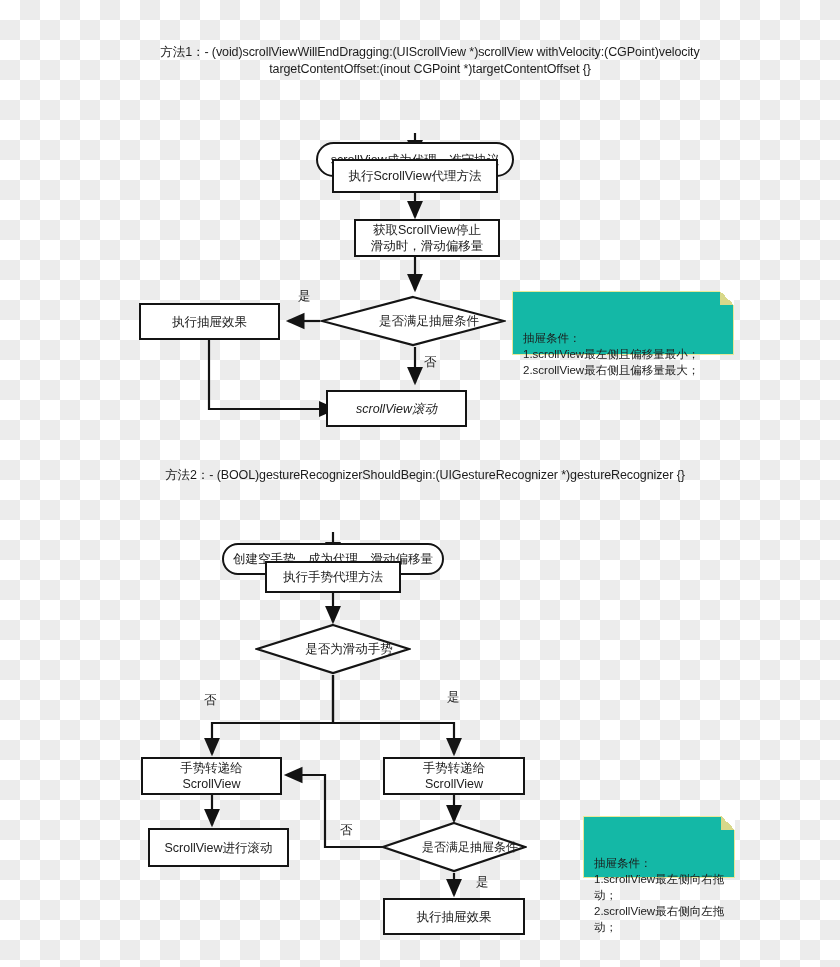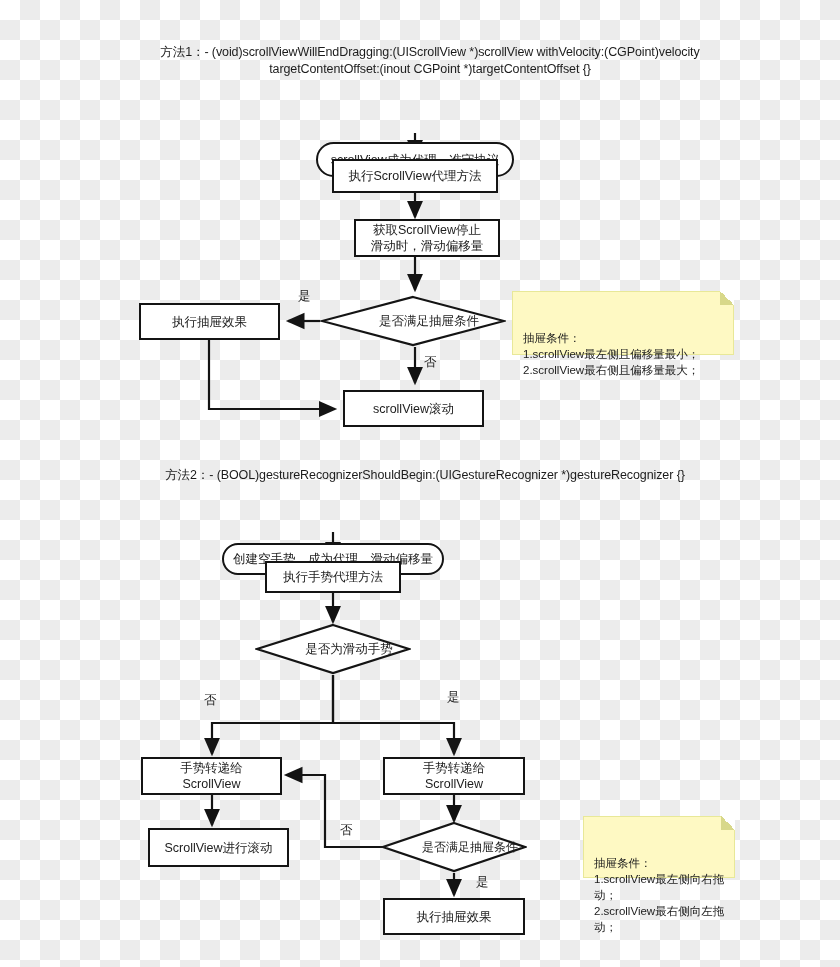--- a/index.html
+++ b/index.html
@@ -66,21 +66,21 @@
   }
   .edge { position: absolute; left: 0; top: 0; width: 840px; height: 967px; pointer-events: none; }
   .elabel {
     position: absolute;
     font-size: 12.5px;
     color: #1c1c1c;
   }
   .note {
     position: absolute;
     box-sizing: border-box;
-    background: #fef9c3;
+    background: #14b8a6;
     color: #1c1c1c;
     font-size: 11.5px;
     line-height: 16px;
     padding: 6px 8px 6px 10px;
     white-space: pre-line;
     border: 1px solid #e8e898;
   }
   .note .fold {
     position: absolute;
     top: -1px; right: -1px;
@@ -121,21 +121,21 @@
 
   <div class="diamond" style="left:320px; top:295px; width:186px; height:52px;">
     <svg width="186" height="52" viewBox="0 0 186 52">
       <polygon points="93,2 184,26 93,50 2,26" fill="#ffffff" stroke="#141414" stroke-width="2.2"></polygon>
     </svg>
     <div class="dlabel">是否满足抽屉条件</div>
   </div>
 
   <div class="node" style="left:139px; top:303px; width:141px; height:37px;">执行抽屉效果</div>
 
-  <div class="node" style="left:343px; top:390px; width:141px; height:37px;">scrollView滚动</div>
+  <div class="node" style="left:326px; top:390px; width:141px; height:37px;font-style:italic;">scrollView滚动</div>
 
   <div class="elabel" style="left:298px; top:288px;">是</div>
   <div class="elabel" style="left:424px; top:354px;">否</div>
 
   <div class="note" style="left:512px; top:291px; width:222px; height:64px;">
     <span class="fold"></span>
     <span>抽屉条件：
 1.scrollView最左侧且偏移量最小；
 2.scrollView最右侧且偏移量最大；</span>
   </div>

